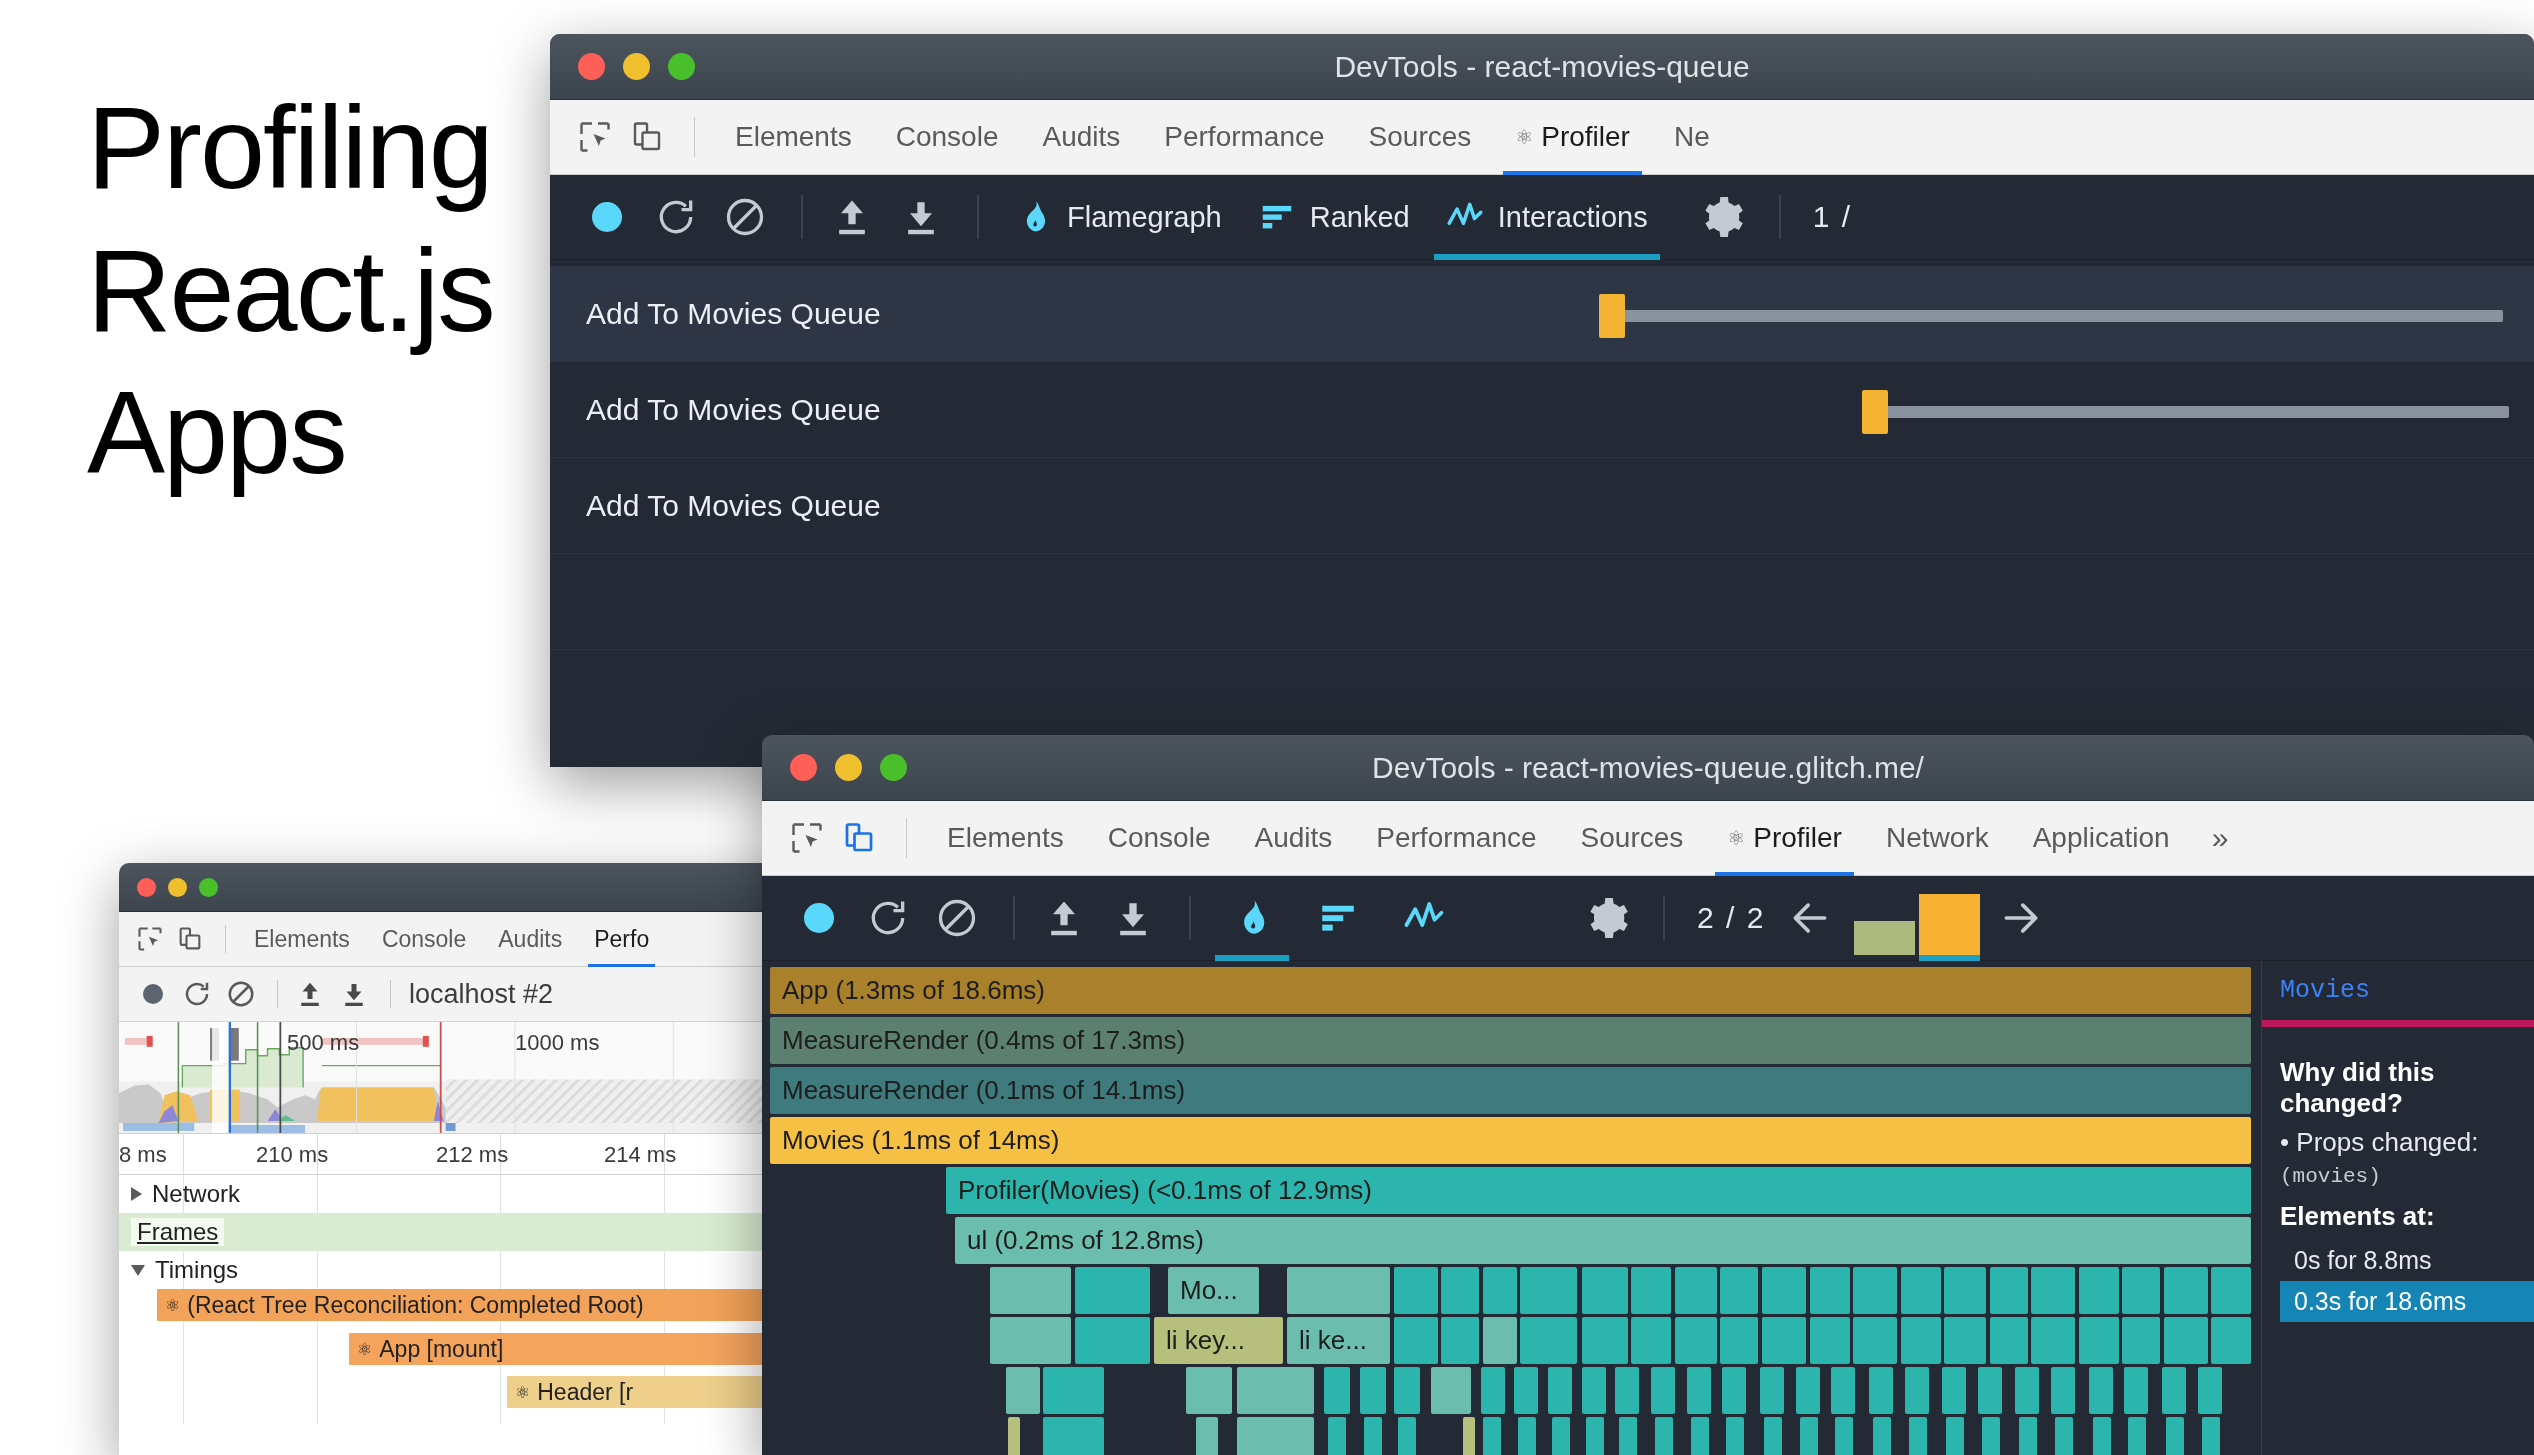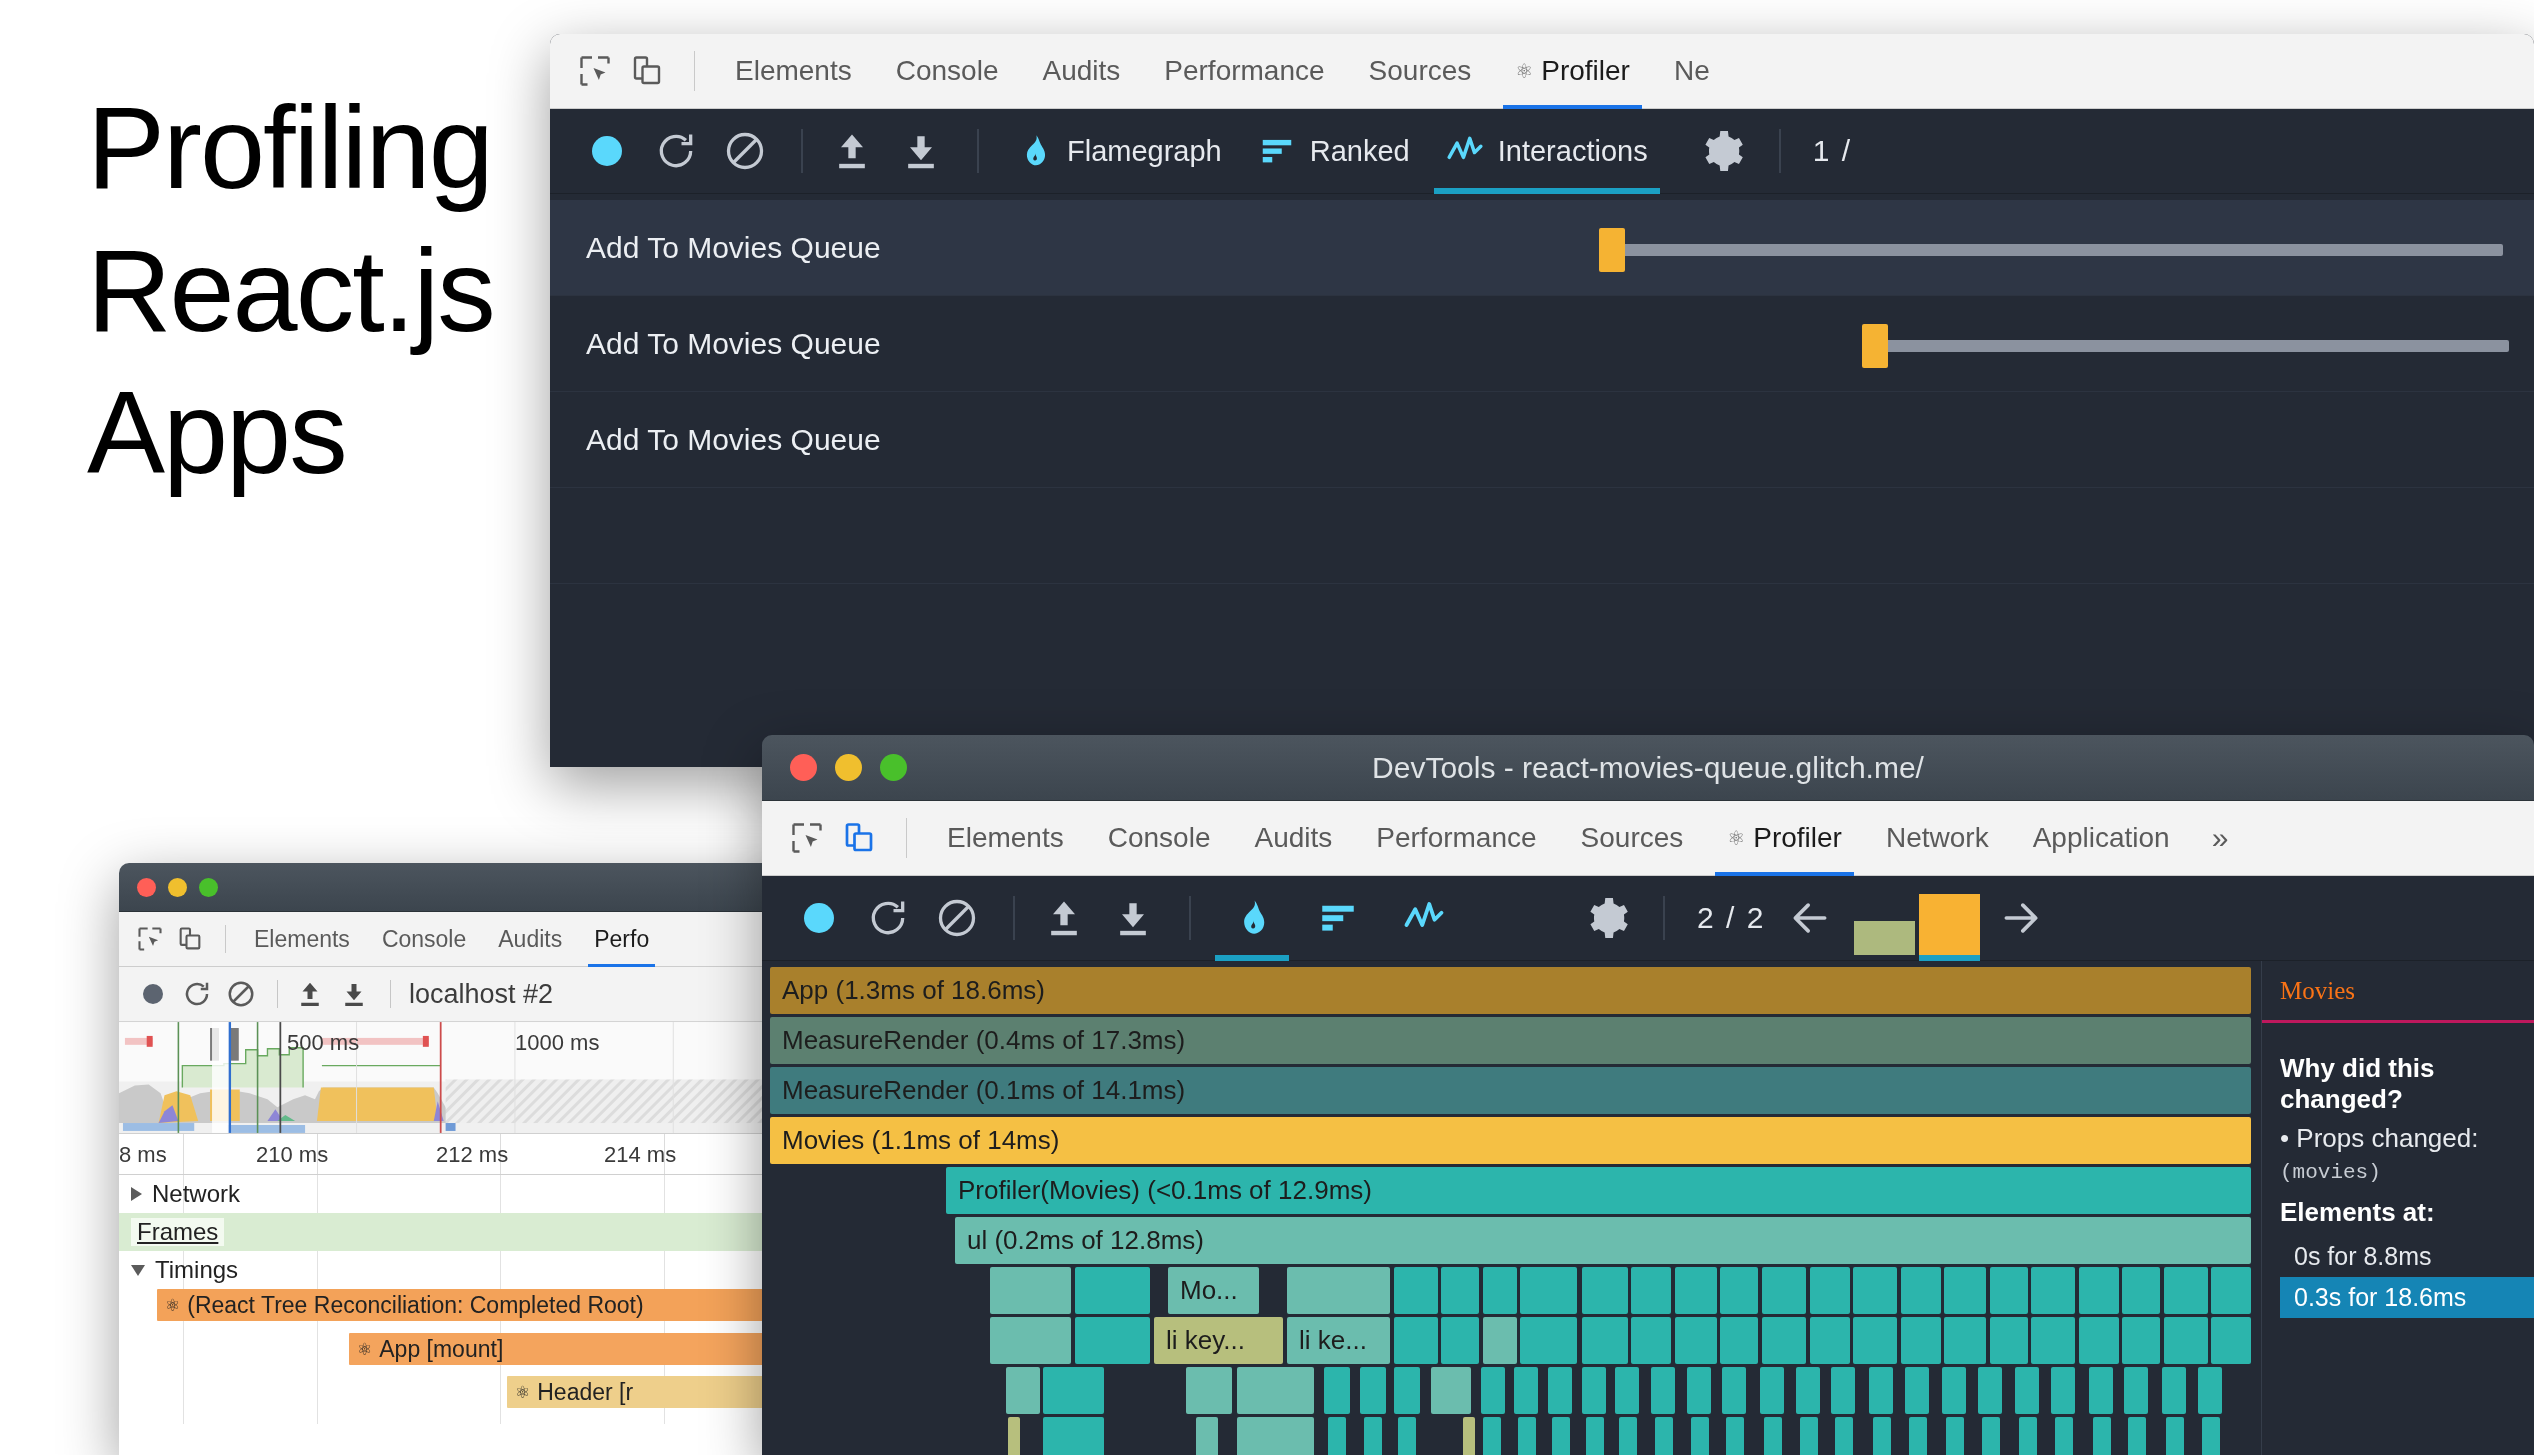--- a/index.html
+++ b/index.html
@@ -84,22 +84,22 @@
   #win-mid{left:762px;top:735px;width:1772px;height:721px;border-radius:10px 10px 0 0;}
   #win-mid .body{display:flex;height:505px;background:#242a35;}
   .flame{flex:1;position:relative;background:#242a35;padding:6px 6px 0 8px;box-sizing:border-box;overflow:hidden;}
   .frow{height:47px;margin-bottom:3px;position:relative;}
   .fbar{
     position:absolute;top:0;height:47px;border-radius:2px;
     display:flex;align-items:center;color:#1d1d1d;font-size:26px;
     padding-left:12px;box-sizing:border-box;overflow:hidden;white-space:nowrap;
   }
   .sidebar{width:273px;background:#242a35;border-left:1px solid #353d4a;box-sizing:border-box;}
-  .sb-head{height:59px;display:flex;align-items:center;padding-left:18px;color:#f97316;font-size:25px;
-    font-family:Liberation Serif, serif;border-bottom:3px solid #be185d;}
+  .sb-head{height:59px;display:flex;align-items:center;padding-left:18px;color:#3b82f6;font-size:25px;
+    font-family:Liberation Mono, monospace;border-bottom:7px solid #be185d;}
   .sb-body{padding:18px 0 0 18px;}
   .sb-h{color:#fff;font-size:26px;font-weight:bold;margin:12px 0 8px;}
   .sb-li{color:#e7eaee;font-size:26px;margin:0 0 6px;}
   .sb-li .mono{font-family:"Liberation Mono", monospace;font-size:21px;color:#c7ccd3;}
   .sb-item{color:#e7eaee;font-size:25px;padding:6px 0 6px 14px;}
   .sb-item.sel{background:#1585b5;color:#fff;}
   .snap-bars{display:flex;align-items:flex-end;height:73px;margin:0 6px;}
   .snap{width:61px;margin-right:4px;position:relative;}
   .snap .bar{display:block;width:100%;}
   .snap.sel .bar{box-shadow:0 6px 0 0 #1ba0c4;}
@@ -143,20 +143,28 @@
 <div class="stage">
 
   <div class="poster-title">
     <span class="line">Profiling</span>
     <span class="line">React.js</span>
     <span class="line">Apps</span>
   </div>
 
   <div class="win" id="win-top">
 
+    <div class="titlebar">
+      <div class="lights">
+        <span class="light l-red"></span>
+        <span class="light l-yel"></span>
+        <span class="light l-grn"></span>
+      </div>
+      <div class="win-title">DevTools - react-movies-queue</div>
+    </div>
 
     <div class="tabstrip">
       <span class="tool-ico">
         <svg width="36" height="36" viewBox="0 0 24 24">
             <path d="M3 3h7M3 3v7M21 3h-7M21 3v4M3 21h4M3 21v-7" stroke="#5a5a5a" stroke-width="1.6" fill="none"></path>
             <path d="M11 10l8 3-3.2 1.3L14.6 18z" fill="#5a5a5a"></path>
           </svg>
       </span>
       <span class="tool-ico">
         <svg width="36" height="36" viewBox="0 0 24 24">

